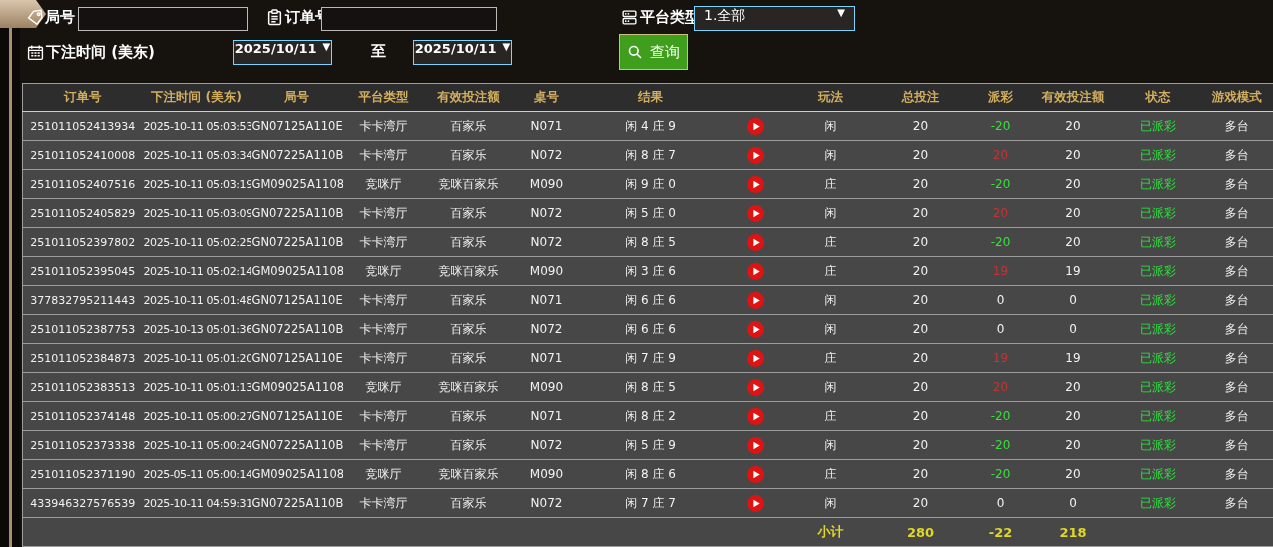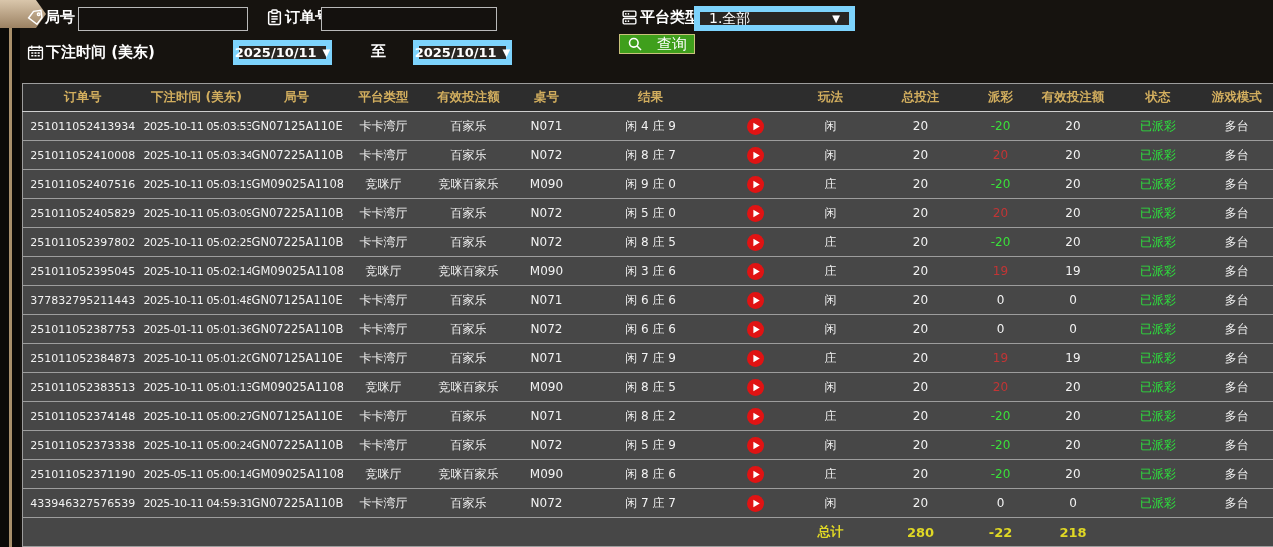--- a/index.html
+++ b/index.html
@@ -23,31 +23,31 @@
   .flabel{position:absolute;font-size:15px;font-weight:bold;color:#fff;white-space:nowrap;}
   .ficon{position:absolute;width:17px;height:17px;color:#fff;}
   .ficon svg{width:17px;height:17px;display:block;}
   .ipt{
     position:absolute;height:24px;box-sizing:border-box;
     background:#14110e;border:1px solid #b9b9b9;color:#fff;
     font-size:13px;padding:0 5px;font-family:inherit;outline:none;
   }
   .sel{
     position:absolute;height:25px;box-sizing:border-box;
-    background:#282522;border:6px solid #7dd3fc;color:#fff;
-    font-size:13px;font-weight:bold;display:flex;align-items:center;
+    background:#282522;border:1px solid #7dd3fc;color:#fff;
+    font-size:13px;font-weight:bold;display:flex;align-items:flex-start;
     justify-content:center;gap:6px;cursor:pointer;white-space:nowrap;
   }
   .sel.platform{font-weight:normal;font-size:14px;justify-content:flex-start;padding:0 9px;}
   .sel .arrow{font-size:10px;color:#fff;}
   .sel.platform .arrow{margin-left:auto;}
   .btn{
-    position:absolute;height:20px;box-sizing:border-box;
+    position:absolute;height:36px;box-sizing:border-box;
     background:#3f9f1c;border:1px solid #c9c27b;color:#fff;
-    font-size:15px;display:flex;align-items:center;gap:14px;
+    font-size:15px;display:flex;align-items:center;gap:7px;
     padding:4px 7px;cursor:pointer;font-family:inherit;
   }
   .btn svg{width:16px;height:16px;}
   
   .table-wrap{position:absolute;left:22px;top:83px;width:1251px;}
   table{border-collapse:collapse;table-layout:fixed;width:1251px;font-size:12px;border:1px solid #9d9d9d;}
   th{
     background:#2d2d2d;color:var(--gold,#d2ae5e);font-weight:bold;font-size:12.5px;
     height:25px;border-bottom:1px solid #cfcfcf;white-space:nowrap;overflow:hidden;
   }
@@ -298,21 +298,21 @@
               </svg></span></td>
           <td>闲</td>
           <td>20</td>
           <td>0</td>
           <td>0</td>
           <td class="c-status">已派彩</td>
           <td>多台</td>
         </tr>
         <tr>
           <td class="c-order">251011052387753</td>
-          <td class="c-time">2025-01-11 05:01:36</td>
+          <td class="c-time">2025-10-13 05:01:36</td>
           <td class="c-round">GN07225A110BH</td>
           <td>卡卡湾厅</td>
           <td>百家乐</td>
           <td>N072</td>
           <td>闲 6 庄 6</td>
           <td><span class="play"><svg viewBox="0 0 16 16">
                 <circle cx="8" cy="8" r="8" fill="#e01313"></circle>
                 <polygon points="6,4.5 12,8 6,11.5" fill="#fff"></polygon>
               </svg></span></td>
           <td>闲</td>
@@ -428,20 +428,29 @@
           <td><span class="play"><svg viewBox="0 0 16 16">
                 <circle cx="8" cy="8" r="8" fill="#e01313"></circle>
                 <polygon points="6,4.5 12,8 6,11.5" fill="#fff"></polygon>
               </svg></span></td>
           <td>闲</td>
           <td>20</td>
           <td>0</td>
           <td>0</td>
           <td class="c-status">已派彩</td>
           <td>多台</td>
+        </tr>
+        <tr class="tot">
+          <td colspan="8"></td>
+          <td>小计</td>
+          <td>280</td>
+          <td>-22</td>
+          <td>218</td>
+          <td></td>
+          <td></td>
         </tr>
         <tr class="tot">
           <td colspan="8"></td>
           <td>总计</td>
           <td>280</td>
           <td>-22</td>
           <td>218</td>
           <td></td>
           <td></td>
         </tr>

